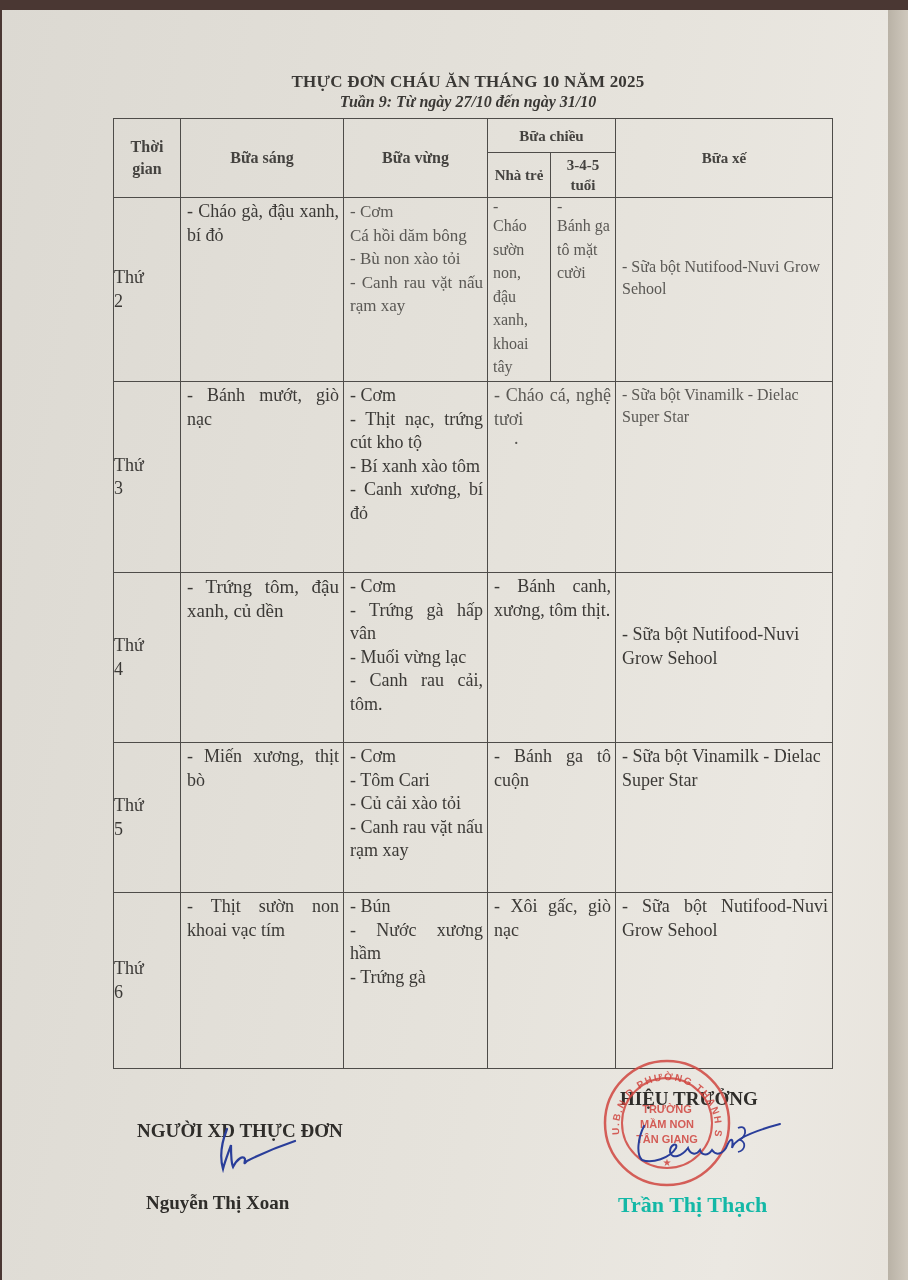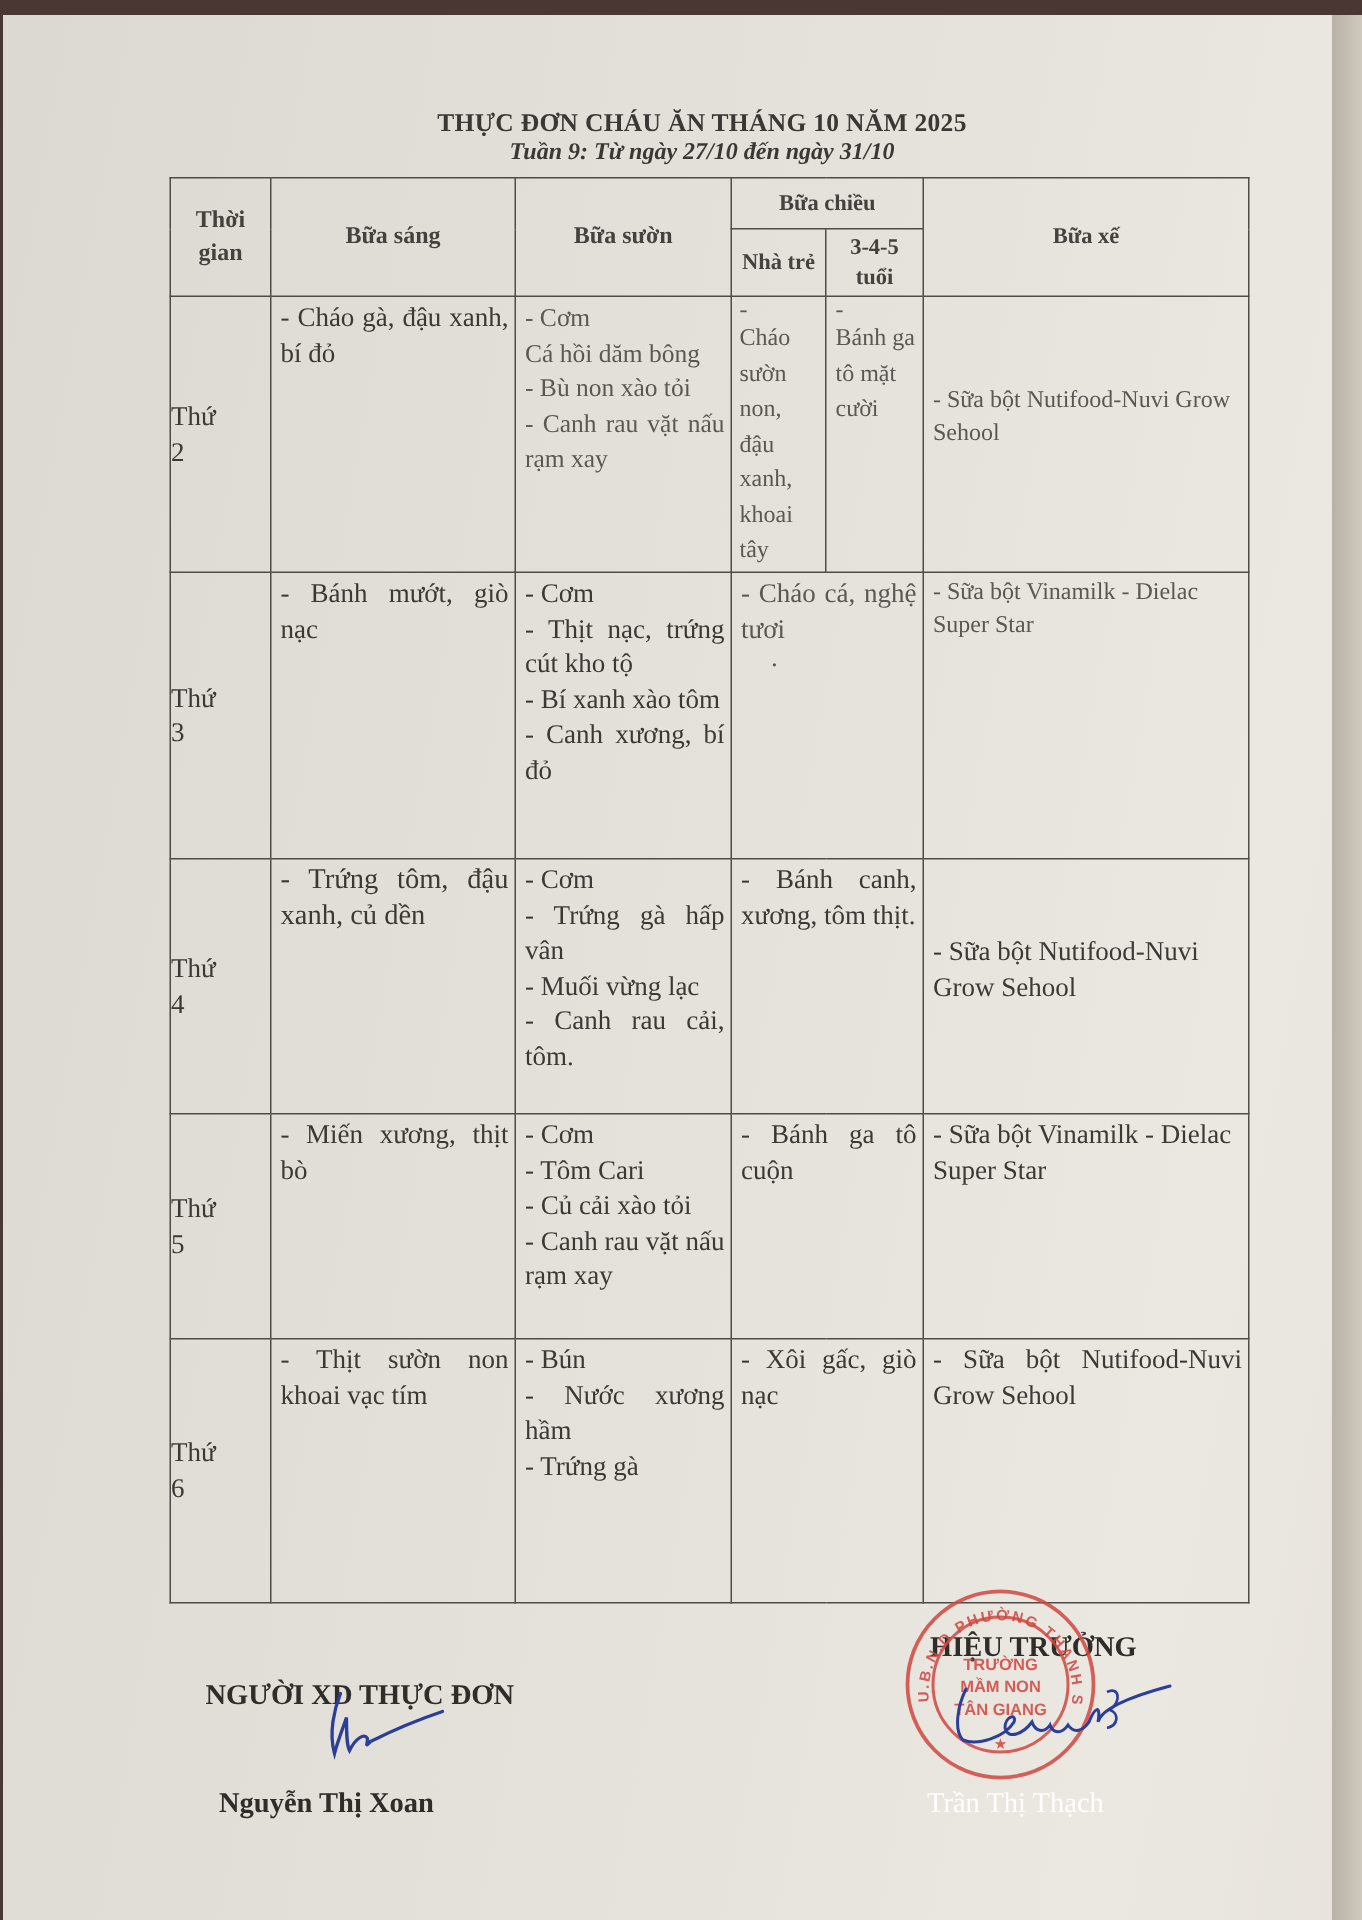--- a/index.html
+++ b/index.html
@@ -49,21 +49,21 @@
   .footer-left {
     position:absolute; left:137px; top:1088px; font-weight:bold; font-size:19px; color:#2f2d2a;margin-top:32px;
   }
   .footer-right {
     position:absolute; left:620px; top:1088px; font-weight:bold; font-size:19px; color:#2f2d2a;
   }
   .name-left {
     position:absolute; left:146px; top:1192px; font-weight:bold; font-size:19px; color:#2f2d2a;
   }
   .name-right {
-    position:absolute; left:618px; top:1192px; font-weight:normal; font-size:19px; color:#ffffff;
+    position:absolute; left:618px; top:1192px; font-weight:bold; font-size:22px; color:#14b8a6;
   }
   .sig-left { position:absolute; left:215px; top:1125px; width:90px; height:50px; }
   .stamp { position:absolute; left:602px; top:1058px; width:130px; height:130px; }
   .sig-right { position:absolute; left:630px; top:1118px; width:160px; height:50px; }
 </style>
 </head>
 <body>
 
 <div class="paper"></div>
 <div class="shadow-right"></div>
@@ -77,21 +77,21 @@
     <col style="width:163px">
     <col style="width:144px">
     <col style="width:63px">
     <col style="width:65px">
     <col style="width:217px">
   </colgroup>
   <tbody>
       <tr style="height:34px">
     <th rowspan="2">Thời gian</th>
     <th rowspan="2">Bữa sáng</th>
-    <th rowspan="2">Bữa sườn</th>
+    <th rowspan="2">Bữa vừng</th>
     <th colspan="2" class="small">Bữa chiều</th>
     <th rowspan="2" class="small">Bữa xế</th>
   </tr>
   <tr style="height:45px">
     <th class="small">Nhà trẻ</th>
     <th class="small">3-4-5 tuổi</th>
   </tr>
 
   <tr style="height:184px">
     <td class="day">

